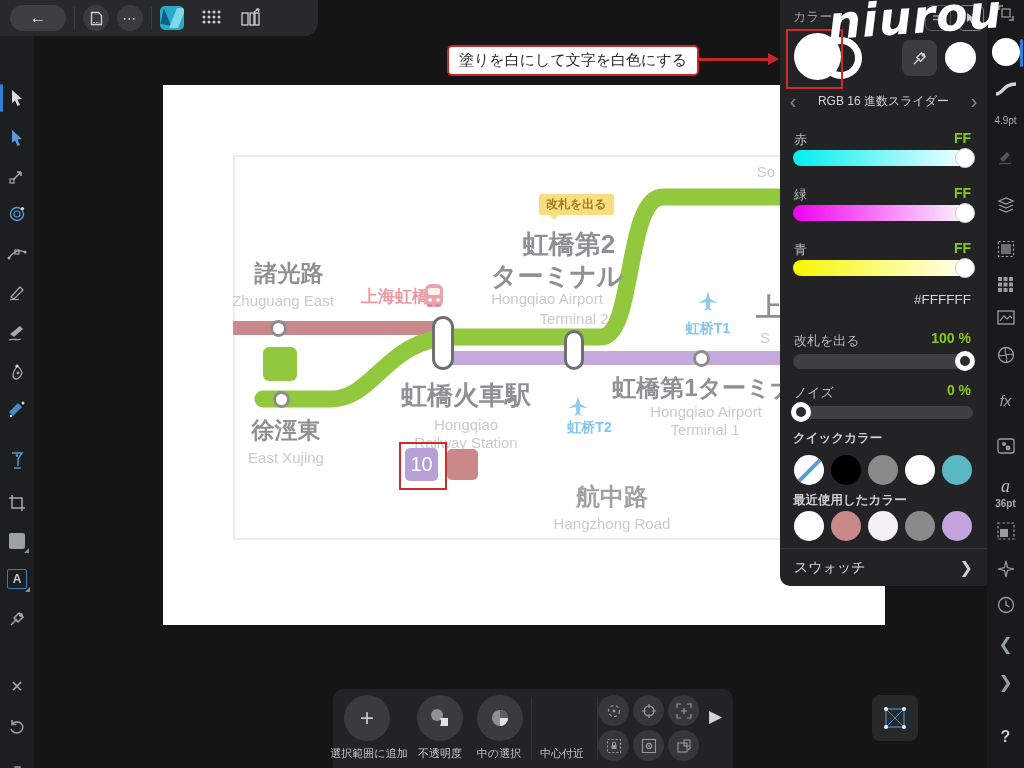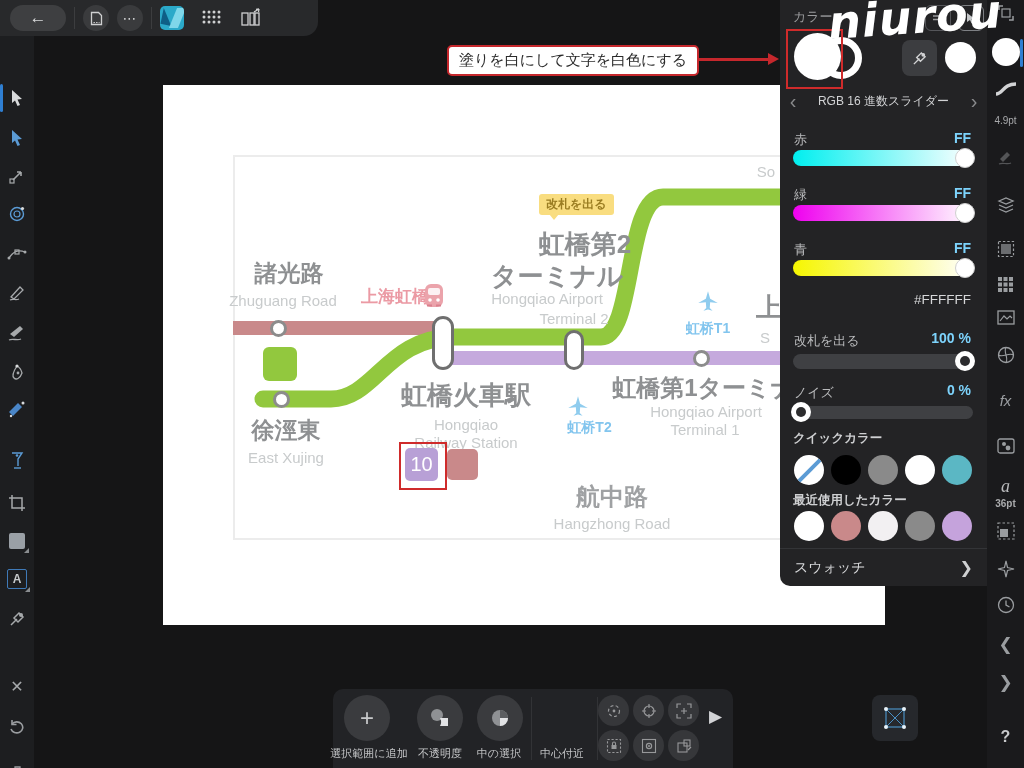--- a/index.html
+++ b/index.html
@@ -66,21 +66,21 @@
         box-sizing:border-box;display:flex;align-items:center;justify-content:center;color:#9b9c9e;}
   .fillcircle{position:absolute;left:14px;top:33px;width:47px;height:47px;background:#fff;border-radius:50%;}
   .strokering{position:absolute;left:40px;top:37px;width:28px;height:28px;border:7px solid #fff;border-radius:50%;}
   .eyetile{position:absolute;left:122px;top:40px;width:35px;height:36px;background:#3c3d40;border-radius:8px;
         display:flex;align-items:center;justify-content:center;color:#d2d3d4;}
   .wcircle{position:absolute;left:165px;top:42px;width:31px;height:31px;background:#fff;border-radius:50%;}
   .modenav{position:absolute;left:0;top:88px;width:207px;height:26px;display:flex;align-items:center;}
   .chev{color:#8a8b8d;font-size:20px;width:26px;text-align:center;}
   .modetxt{flex:1;text-align:center;color:#d2d3d5;font-size:12px;}
   .slabel{position:absolute;left:14px;color:#b9babc;font-size:13px;}
-  .sval{position:absolute;right:16px;color:#7dd3fc;font-size:14px;font-weight:600;}
+  .sval{position:absolute;right:16px;color:#84cc16;font-size:14px;font-weight:600;}
   .track{position:absolute;left:13px;width:180px;height:16px;border-radius:8px;}
   .knob{position:absolute;width:20px;height:20px;border-radius:50%;background:#fff;border:1px solid #cfcfcf;box-sizing:border-box;}
   .donut{position:absolute;width:20px;height:20px;border-radius:50%;background:#fff;box-sizing:border-box;border:5px solid #fff;}
   .donut:after{content:"";position:absolute;left:0;top:0;right:0;bottom:0;background:#2c2c2e;border-radius:50%;}
   .hexval{position:absolute;right:16px;top:292px;color:#d6d7d9;font-size:13.5px;}
   .header{position:absolute;left:13px;color:#cfd0d2;font-weight:700;font-size:12.5px;}
   .swc{position:absolute;width:30px;height:30px;border-radius:50%;}
   .swnone{background:#fff;overflow:hidden;}
   .swnone:after{content:"";position:absolute;left:13px;top:-4px;width:4px;height:40px;background:#5b9bd5;transform:rotate(45deg);}
   .swrow{position:absolute;left:0;width:207px;height:38px;border-top:1px solid #333437;display:flex;
@@ -124,41 +124,41 @@
     </svg>
 
     <div class="greensq"></div>
     <div class="stcircle" style="left:107px;top:235px;"></div>
     <div class="stcircle" style="left:110px;top:306px;"></div>
     <div class="stcircle" style="left:530px;top:265px;"></div>
     <div class="pill-station" style="left:269px;top:231px;width:22px;height:54px;"></div>
     <div class="pill-station" style="left:401px;top:245px;width:20px;height:40px;"></div>
 
     <div class="ja" style="left:126px;top:188px;font-size:23px;">諸光路</div>
-    <div class="en" style="left:120px;top:215px;">Zhuguang Road</div>
+    <div class="en" style="left:120px;top:215px;">Zhuguang East</div>
 
     <div class="pinktxt" style="left:232px;top:211px;">上海虹橋</div>
     <svg width="20" height="26" viewBox="0 0 20 26" style="position:absolute;left:261px;top:198px;">
       <rect x="1" y="1" width="18" height="23" rx="6" fill="#eba3ab"></rect>
       <rect x="4" y="5" width="12" height="7" rx="2" fill="#fff" opacity="0.85"></rect>
       <circle cx="6" cy="17" r="1.8" fill="#fff"></circle>
         <circle cx="14" cy="17" r="1.8" fill="#fff"></circle>
       <rect x="3" y="21.5" width="5" height="2" fill="#d9808d"></rect>
         <rect x="12" y="21.5" width="5" height="2" fill="#d9808d"></rect>
     </svg>
 
     <div class="ja" style="left:123px;top:345px;font-size:23px;">徐涇東</div>
     <div class="en" style="left:123px;top:372px;">East Xujing</div>
 
     <div class="ja" style="left:303px;top:310px;font-size:26px;">虹橋火車駅</div>
     <div class="en" style="left:303px;top:339px;">Hongqiao</div>
     <div class="en" style="left:303px;top:357px;">Railway Station</div>
 
     <div class="tag" style="left:376px;top:109px;">改札を出る</div>
-    <div class="ja" style="left:422px;top:159px;font-size:26px;">虹橋第2</div>
+    <div class="ja" style="left:406px;top:159px;font-size:26px;">虹橋第2</div>
     <div class="ja" style="left:394px;top:191px;font-size:26px;">ターミナル</div>
     <div class="en" style="left:384px;top:213px;">Hongqiao Airport</div>
     <div class="en" style="left:411px;top:233px;">Terminal 2</div>
 
     <svg width="26" height="26" viewBox="0 0 24 24" style="position:absolute;left:532px;top:204px;">
       <path d="M12 2 L14 9 L21 13 L14 12.2 L13.6 17.5 L16.2 20 L12 19 L7.8 20 L10.4 17.5 L10 12.2 L3 13 L10 9 Z" fill="#8fccee"></path>
     </svg>
     <div class="bluetxt" style="left:545px;top:244px;">虹桥T1</div>
     <svg width="26" height="26" viewBox="0 0 24 24" style="position:absolute;left:402px;top:309px;">
       <path d="M12 2 L14 9 L21 13 L14 12.2 L13.6 17.5 L16.2 20 L12 19 L7.8 20 L10.4 17.5 L10 12.2 L3 13 L10 9 Z" fill="#8fccee"></path>

